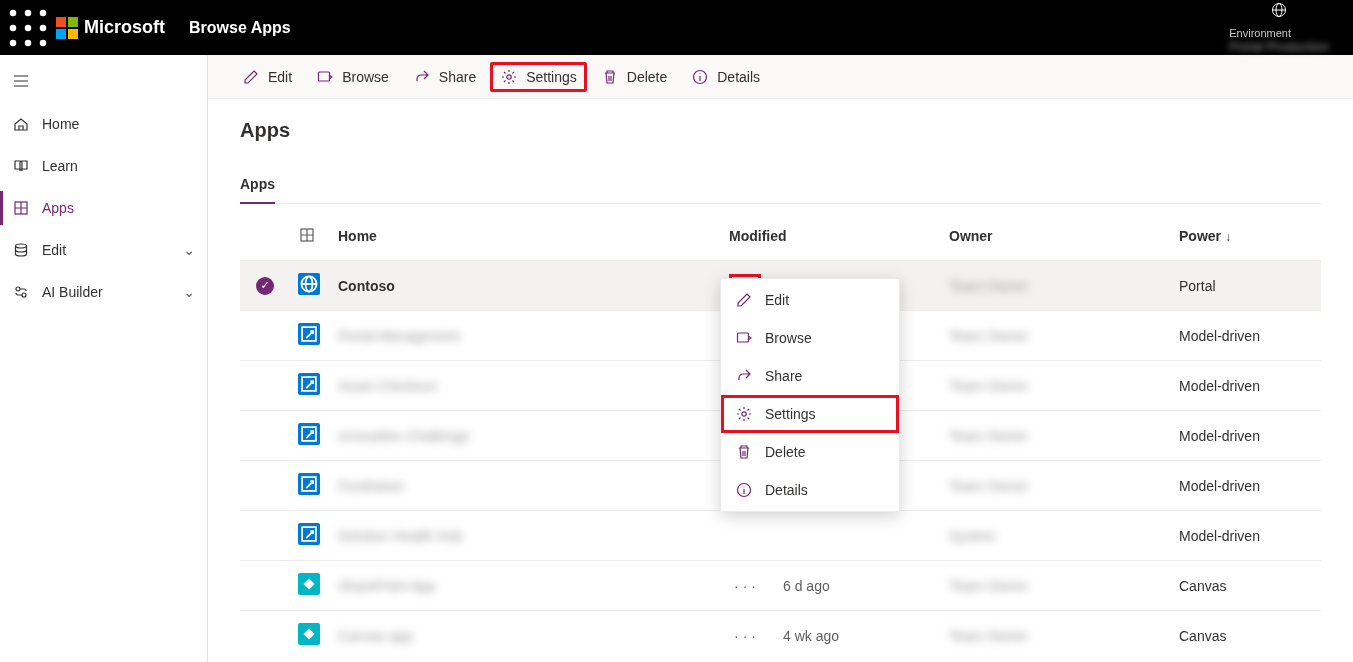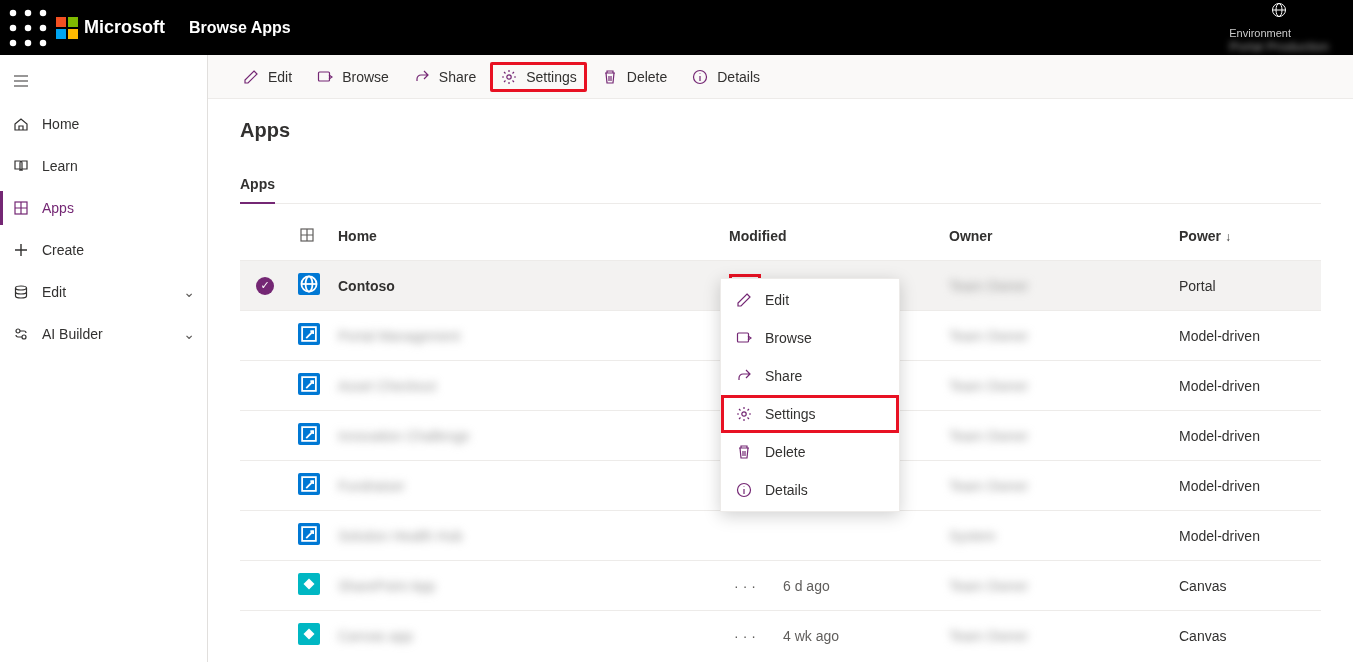--- a/index.html
+++ b/index.html
@@ -198,28 +198,20 @@
           <span class="icon">
             <svg viewBox="0 0 16 16" fill="none" stroke="currentColor" stroke-width="1.2">
               <rect x="2" y="2" width="12" height="12"></rect>
               <path d="M8 2v12M2 8h12"></path>
             </svg>
           </span>
           <span>Apps</span>
         </div>
         <div class="nav-item">
           <span class="icon">
-            <svg viewBox="0 0 16 16" fill="none" stroke="currentColor" stroke-width="1.4">
-              <path d="M8 2v12M2 8h12"></path>
-            </svg>
-          </span>
-          <span>Create</span>
-        </div>
-        <div class="nav-item">
-          <span class="icon">
             <svg viewBox="0 0 16 16" fill="none" stroke="currentColor" stroke-width="1.2">
               <ellipse cx="8" cy="4" rx="5.5" ry="2"></ellipse>
               <path d="M2.5 4v8c0 1.1 2.5 2 5.5 2s5.5-.9 5.5-2V4"></path>
               <path d="M2.5 8c0 1.1 2.5 2 5.5 2s5.5-.9 5.5-2"></path>
             </svg>
           </span>
           <span>Edit</span>
           <span class="chev">⌄</span>
         </div>
         <div class="nav-item">

